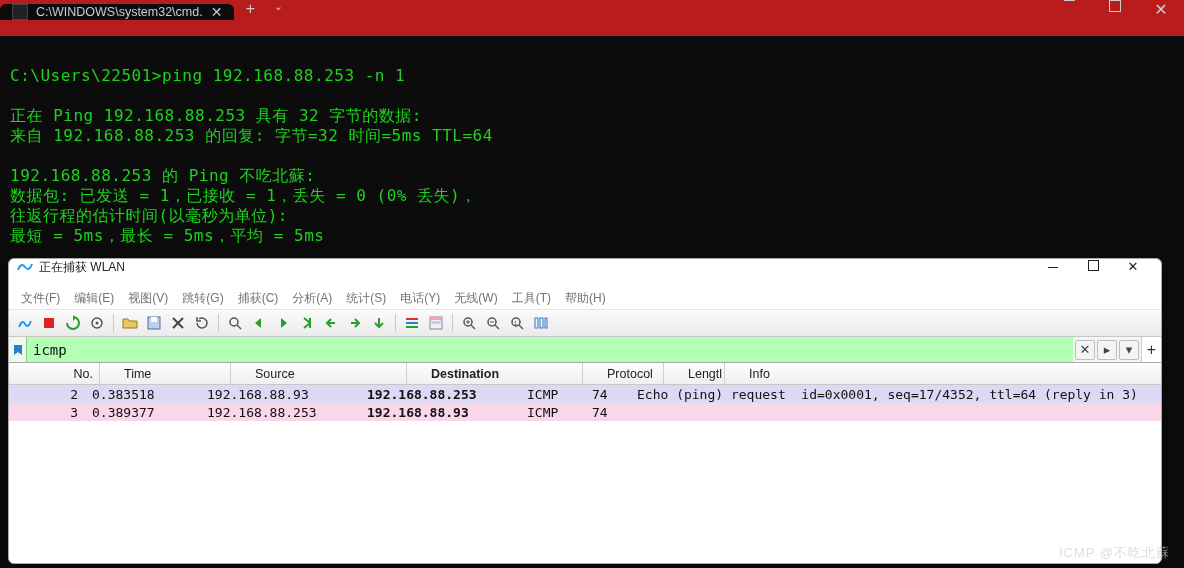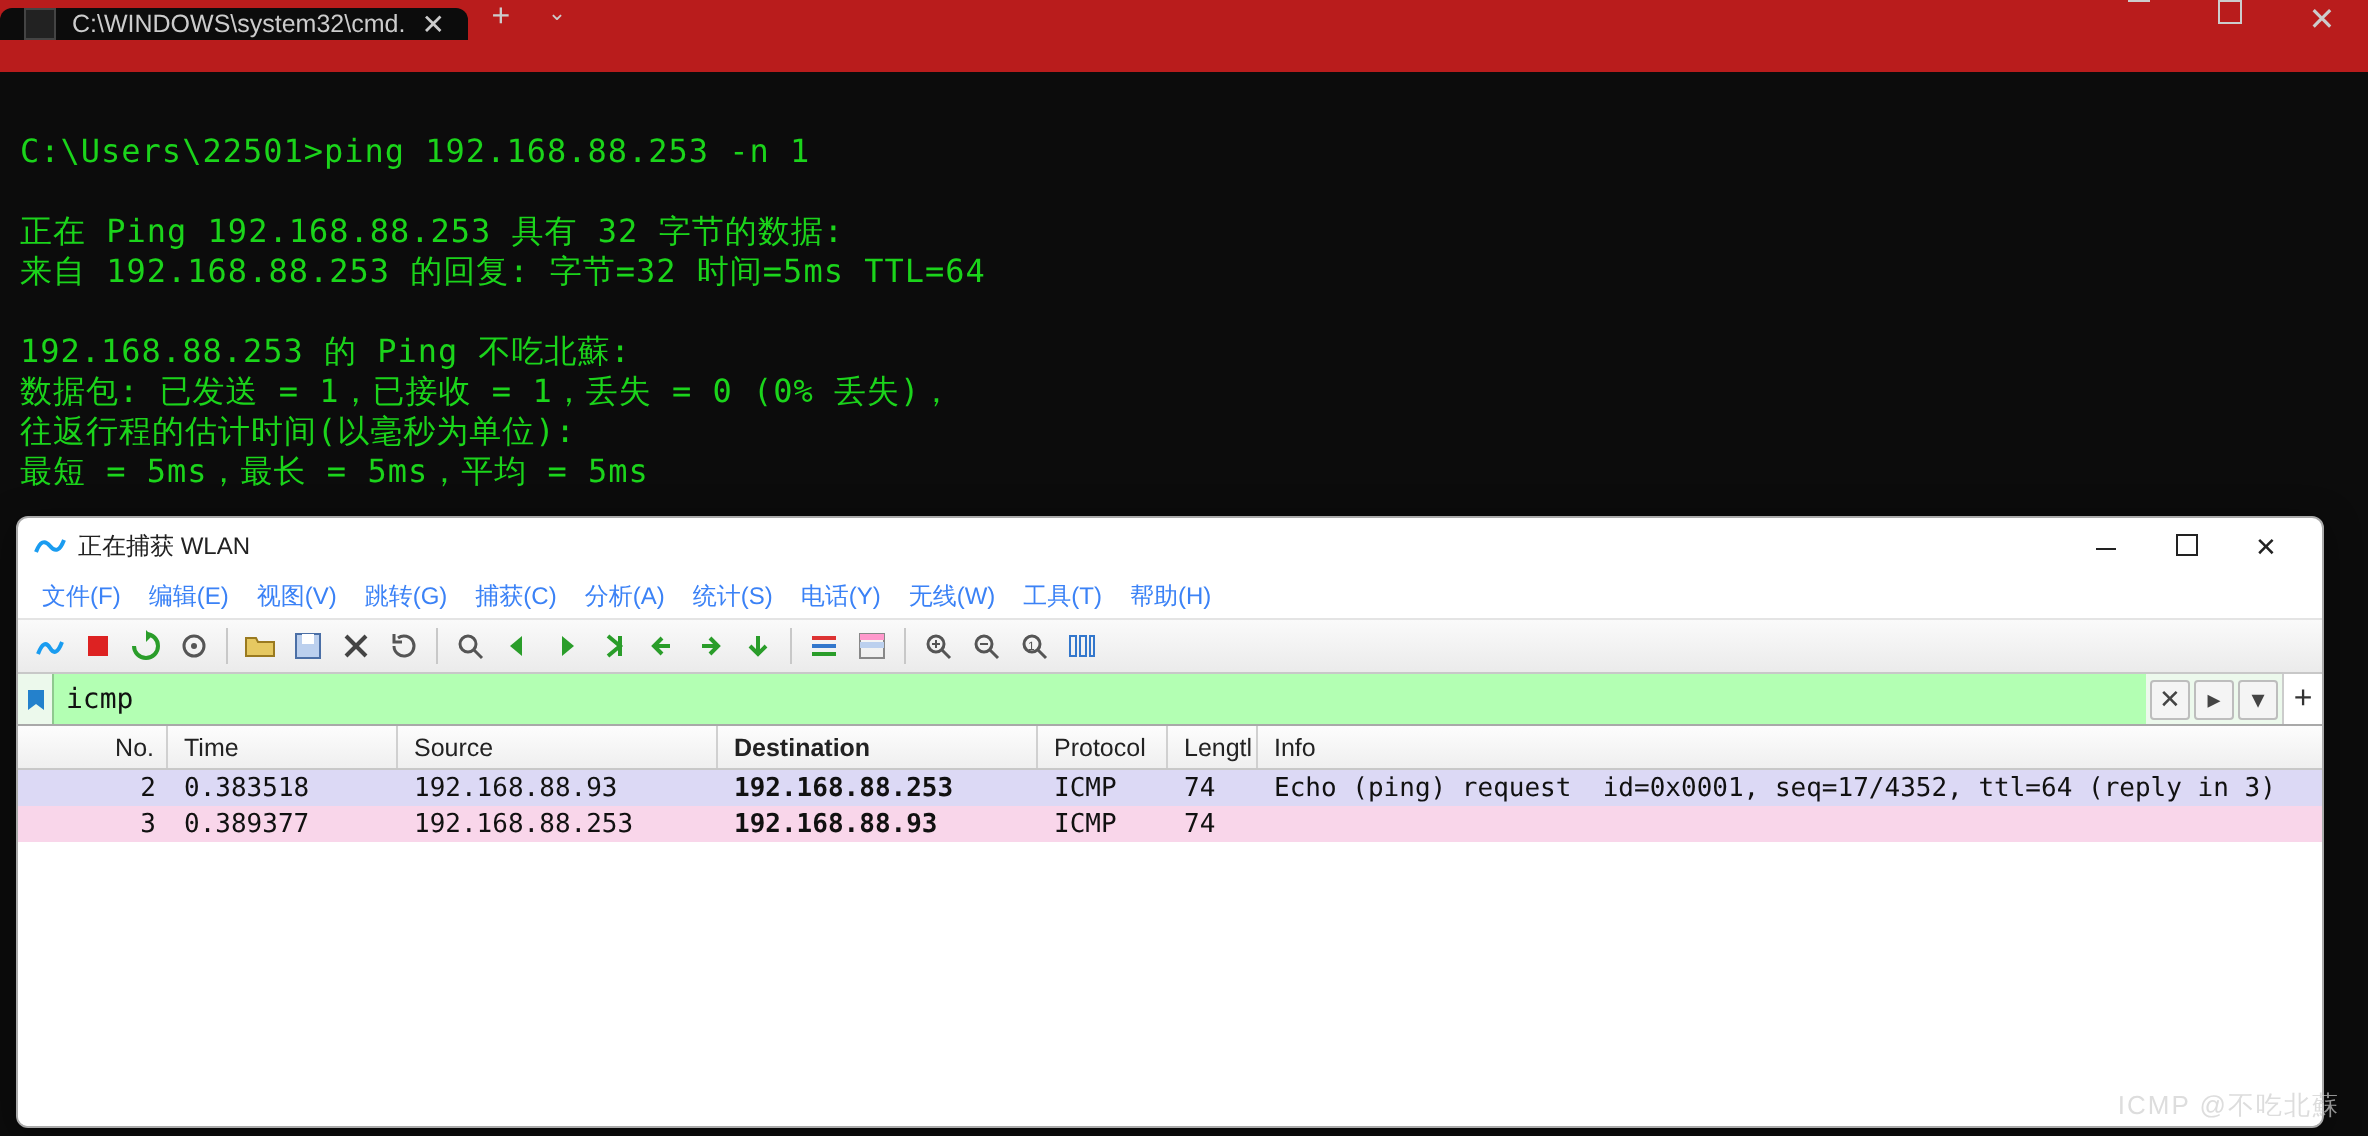--- a/index.html
+++ b/index.html
@@ -11,43 +11,43 @@
   .tab-add { width: 32px; display: flex; align-items: center; justify-content: center; font-size: 16px; color: #ccc; }
   .tab-drop { width: 24px; display: flex; align-items: center; justify-content: center; font-size: 11px; color: #ccc; }
   .spacer { flex: 1; }
   .winbtn { width: 46px; display: flex; align-items: center; justify-content: center; font-size: 14px; color: #ccc; }
   .winbtn.sq::before { content:""; width:10px; height:10px; border:1px solid #ccc; display:block; }
   .winbtn.min::before { content:""; width:11px; border-top:1px solid #ccc; display:block; }
   .winbtn.cl { font-size: 16px; }
   .terminal { padding: 30px 10px 10px 10px; font-family: Consolas, monospace; font-size: 16px; line-height: 1.25; color: #1bd41b; letter-spacing: .5px; }
   .terminal .prompt-line span.cmd { }
   .ws-window { position: absolute; left: 8px; right: 22px; top: 258px; bottom: 4px; background: #fff; border: 1px solid #aaa; border-radius: 6px; box-shadow: 0 4px 18px rgba(0,0,0,.45); display: flex; flex-direction: column; overflow: hidden; }
-  .ws-title { height: 28px; display: flex; align-items: center; padding: 0 8px; font-size: 12px; color: #222; }
+  .ws-title { height: 28px; display: flex; align-items: flex-start; padding: 0 8px; font-size: 12px; color: #222; }
   .ws-title .fin { width: 16px; height: 16px; margin-right: 6px; }
   .ws-title .fin svg { width:16px; height:16px; }
   .ws-title .spacer { flex: 1; }
   .ws-wbtn { width: 40px; text-align: center; font-size: 13px; color: #222; }
   .ws-wbtn.sq::before { content:""; width:9px; height:9px; border:1px solid #222; display:inline-block; }
   .ws-wbtn.min::before { content:""; width:10px; border-top:1px solid #222; display:inline-block; vertical-align: middle; }
-  .ws-menu { height: 22px; display: flex; align-items: center; gap: 2px; padding: 0 6px; font-size: 12px; color: #3b82f6; }
+  .ws-menu { height: 22px; display: flex; align-items: center; gap: 2px; padding: 0 6px; font-size: 12px; color: #737373; }
   .ws-menu span { padding: 2px 6px; }
   .ws-toolbar { height: 28px; display: flex; align-items: center; gap: 4px; padding: 2px 6px; border-top: 1px solid #e4e4e4; border-bottom: 1px solid #c8c8c8; background: linear-gradient(#fafafa,#ebebeb); }
   .tbtn { width: 20px; height: 20px; display:flex; align-items:center; justify-content:center; border-radius:2px; }
   .tbtn svg { width:16px; height:16px; }
   .tsep { width:1px; height:18px; background:#c8c8c8; margin: 0 2px;}
   .filterbar { height: 26px; display:flex; align-items:stretch; border-bottom:1px solid #a9a9a9; }
   .bookmark { width:18px; display:flex; align-items:center; justify-content:center; background:#ecf9ec; border-right:1px solid #8fc98f; }
   .bookmark svg { width:12px; height:12px; }
   .filter-input { flex:1; background: #b3ffb3; border: none; outline: none; font-family: Consolas, monospace; font-size: 14px; padding: 0 6px; color:#111; }
   .filter-ctrls { display:flex; align-items:center; background:#ecf9ec; padding: 0 2px; gap:2px; }
   .fbtn { width:20px; height:20px; display:flex; align-items:center; justify-content:center; font-size:13px; color:#444; border:1px solid #bdbdbd; border-radius:2px; background:#f4f4f4;}
   .add-tab { width: 20px; display:flex; align-items:center; justify-content:center; font-size:16px; color:#333; border-left:1px solid #ccc;}
   .packet-list { flex:1; overflow:hidden; background:#fff; font-family: Consolas, monospace; font-size: 13px; }
   .hdr { display:flex; height:22px; align-items:center; font-family: "Segoe UI", sans-serif; font-size:12.5px; color:#222; border-bottom:1px solid #c8c8c8; background: linear-gradient(#fdfdfd,#efefef); }
-  .hdr div { border-right: 1px solid #d0d0d0; padding: 0 8px; height:100%; display:flex; align-items:center; overflow:hidden;}
+  .hdr div { border-right: 1px solid #d0d0d0; padding: 0 8px; height:100%; display:flex; align-items:center; overflow:hidden;margin-left:16px;}
   .col-no { width:75px; justify-content:flex-end; padding-right:6px !important;}
   .col-time { width:115px; }
   .col-src { width:160px; }
   .col-dst { width:160px;font-weight:bold; }
   .col-proto { width:65px; }
   .col-len { width:45px; }
   .col-info { flex:1; border-right:none !important;}
   .row { display:flex; height:18px; align-items:center; color:#111; padding:0; }
   .row div { padding: 0 8px; height:100%; display:flex; align-items:center; white-space: pre; overflow:hidden;}
   .row .col-no { justify-content:flex-end; padding-right:6px;}

